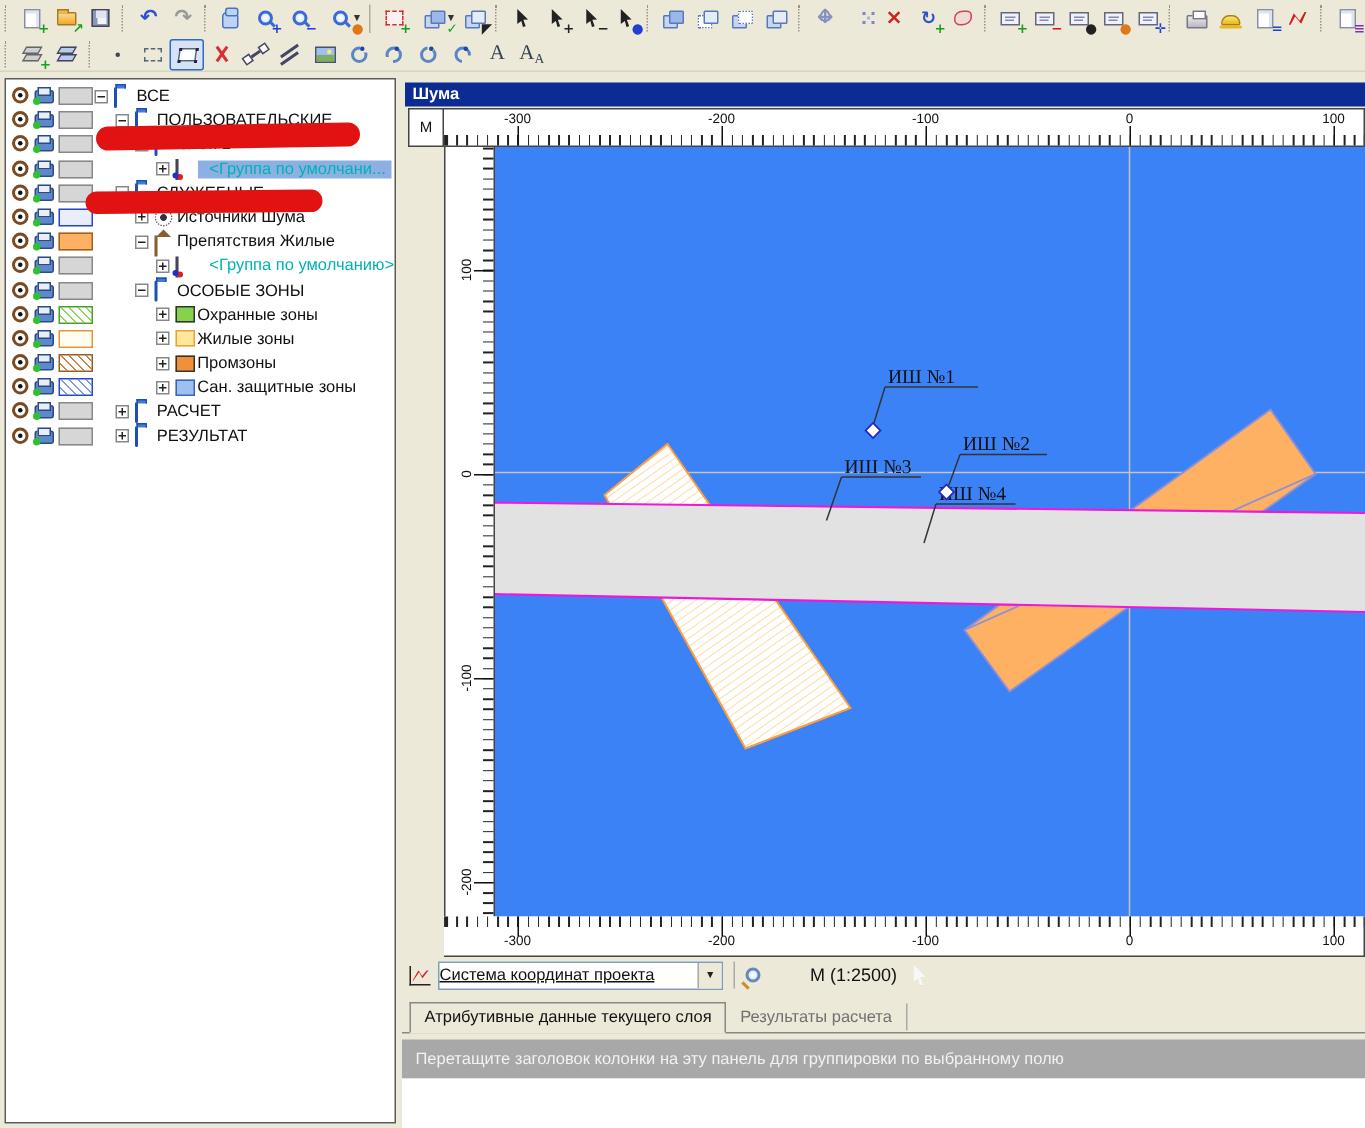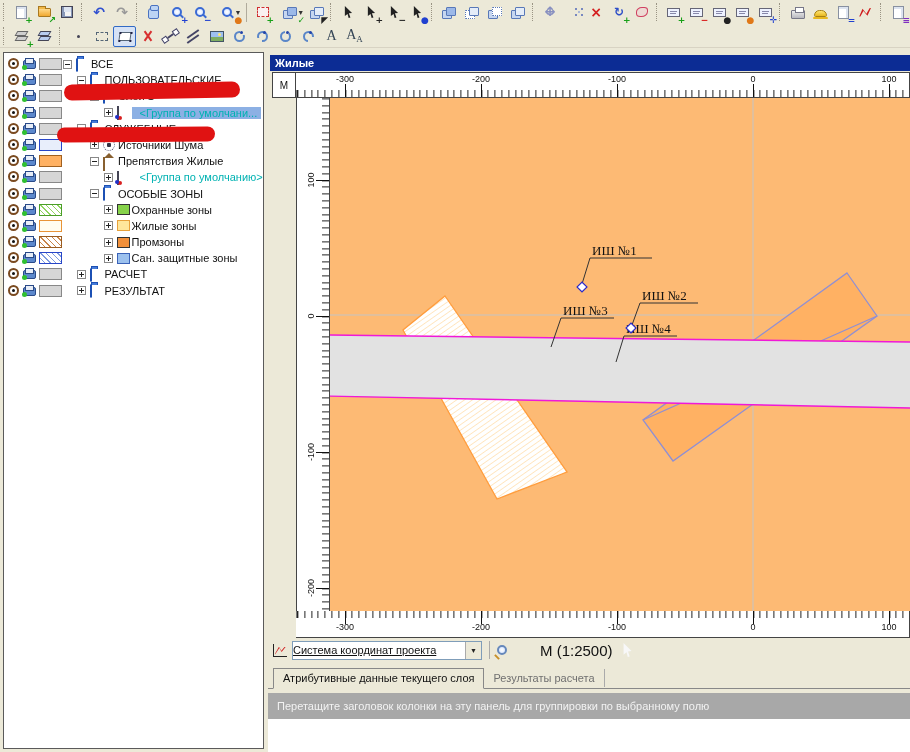--- a/index.html
+++ b/index.html
@@ -128,42 +128,42 @@
   #hruler-top{position:absolute;left:28px;top:24px;width:614px;height:26px;background:#fff;border:1px solid #444;border-left:none;}
   #hruler-top .hticks{position:absolute;left:0;right:0;bottom:0;height:7px;
       background:repeating-linear-gradient(90deg,#222 0 1px,transparent 1px 6.8px);background-position:1.4px 0;}
   .hlab{position:absolute;top:1px;font-size:9px;transform:translateX(-50%);}
   .hmaj{position:absolute;bottom:0;width:1px;height:13px;background:#111;}
   #vruler{position:absolute;left:28px;top:50px;width:34px;height:513px;background:#fff;border-right:1px solid #444;border-left:1px solid #444;}
   #vruler .vticks{position:absolute;top:0;bottom:0;right:0;width:7px;
       background:repeating-linear-gradient(180deg,#222 0 1px,transparent 1px 6.8px);background-position:0 0.4px;}
   .vlab{position:absolute;left:2px;width:26px;height:12px;font-size:9px;text-align:center;transform:rotate(-90deg);transform-origin:13px 6px;}
   .vmaj{position:absolute;right:0;height:1px;width:13px;background:#111;}
-  #map-canvas{position:absolute;left:62px;top:50px;width:580px;height:513px;background:#fdba74;}
+  #map-canvas{position:absolute;left:62px;top:50px;width:580px;height:513px;background:#3b82f6;}
   #hruler-bottom{position:absolute;left:28px;top:563px;width:614px;height:27px;background:#fff;border:1px solid #444;border-left:none;border-top:none;}
   #hruler-bottom .hticks{position:absolute;left:0;right:0;top:0;height:7px;
       background:repeating-linear-gradient(90deg,#222 0 1px,transparent 1px 6.8px);background-position:1.4px 0;}
   #hruler-bottom .hlab{top:11px;}
   #hruler-bottom .hmaj{top:0;bottom:auto;}
 
   
   #map-statusbar{position:absolute;left:0;top:590px;width:642px;height:24px;background:#ece9d8;display:flex;align-items:center;padding-left:5px;}
   .axesico{width:14px;height:13px;border-left:1px solid #222;border-bottom:1px solid #222;position:relative;margin-right:5px;}
   .axesico::before{content:"";position:absolute;left:1px;bottom:1px;width:11px;height:8px;
       background:#d02020;clip-path:polygon(0 100%,40% 20%,60% 70%,100% 0,90% 0,58% 52%,36% 4%,0 92%);}
   #crs-combo{width:190px;height:19px;background:#fff;border:1px solid #7f9db9;display:flex;align-items:center;}
   #crs-combo .val{flex:1;padding-left:0;font-size:11px;text-decoration:underline;}
   #crs-combo .btn{width:16px;height:17px;background:#ece9d8;border-left:1px solid #aaa;
       display:flex;align-items:center;justify-content:center;font-size:7px;color:#222;}
   .sbsep{width:1px;height:18px;background:#aaa;margin:0 7px;}
   .lens2{width:10px;height:10px;border:2px solid #6688bb;border-radius:50%;background:radial-gradient(#fff,#cfe0ff);position:relative;margin-right:6px;}
   .lens2::after{content:"";position:absolute;width:6px;height:2px;background:#c89028;transform:rotate(45deg);left:-5px;top:9px;}
   .ptrico{width:10px;height:14px;background:#f8f8f8;filter:drop-shadow(0 0 1px #000);
       clip-path:polygon(10% 0,90% 58%,55% 60%,72% 96%,52% 100%,40% 66%,10% 84%);margin-left:10px;}
-  #scale-text{font-size:15px;padding-left:27px;}
+  #scale-text{font-size:12px;padding-left:27px;}
 
   
   #tabbar{position:absolute;left:0;top:614px;width:642px;height:27px;background:#ece9d8;border-bottom:1px solid #888;
           display:flex;align-items:flex-end;padding-left:5px;}
   .tab{font-size:11px;padding:3px 9px 4px 9px;margin-bottom:-1px;white-space:nowrap;}
   .tab.active{background:#ece9d8;border:1px solid #888;border-bottom:1px solid #ece9d8;color:#111;}
   .tab.inactive{border-right:1px solid #aaa;border-top:none;color:#707070;padding-bottom:3px;margin-bottom:1px;}
   #groupbar{position:absolute;left:0;top:645px;width:642px;height:26px;background:#a8a8a8;
             display:flex;align-items:center;padding-left:9px;color:#f2f2f2;font-size:11px;}
   #table-area{position:absolute;left:0;top:671px;width:642px;height:33px;background:#fff;}
@@ -451,21 +451,21 @@
           </span><span class="tswatch sw-gray"></span><span class="texp plus" style="left:72.5px"></span><span class="ticon ic-folder" style="left:85.5px"></span><span class="tlabel" style="left:100.5px">РАСЧЕТ</span></div>
         <div class="trow"><span class="teye"></span><span class="tprn">
             <i></i>
           </span><span class="tswatch sw-gray"></span><span class="texp plus" style="left:72.5px"></span><span class="ticon ic-folder" style="left:85.5px"></span><span class="tlabel" style="left:100.5px">РЕЗУЛЬТАТ</span></div>
       </div>
   <div class="scribble" style="left: 64px; top: 35px; width: 176px; height: 16px; border-radius: 8px; transform: rotate(-1deg); background: rgb(224, 18, 18);"></div>
       <div class="scribble" style="left: 57px; top: 79px; width: 158px; height: 15px; border-radius: 8px; transform: rotate(-0.5deg); background: rgb(224, 18, 18);"></div>
     </div>
 
   <div id="map-panel">
-    <div id="map-titlebar">Жилые</div>
+    <div id="map-titlebar">Шума</div>
     <div id="corner-m">М</div>
     <div id="hruler-top">
         <div class="hticks"></div>
         <span class="hlab" style="left: 49px;">-300</span>
         <span class="hmaj" style="left: 49px;"></span>
         <span class="hlab" style="left: 185px;">-200</span>
         <span class="hmaj" style="left: 185px;"></span>
         <span class="hlab" style="left: 321px;">-100</span>
         <span class="hmaj" style="left: 321px;"></span>
         <span class="hlab" style="left: 457px;">0</span>

